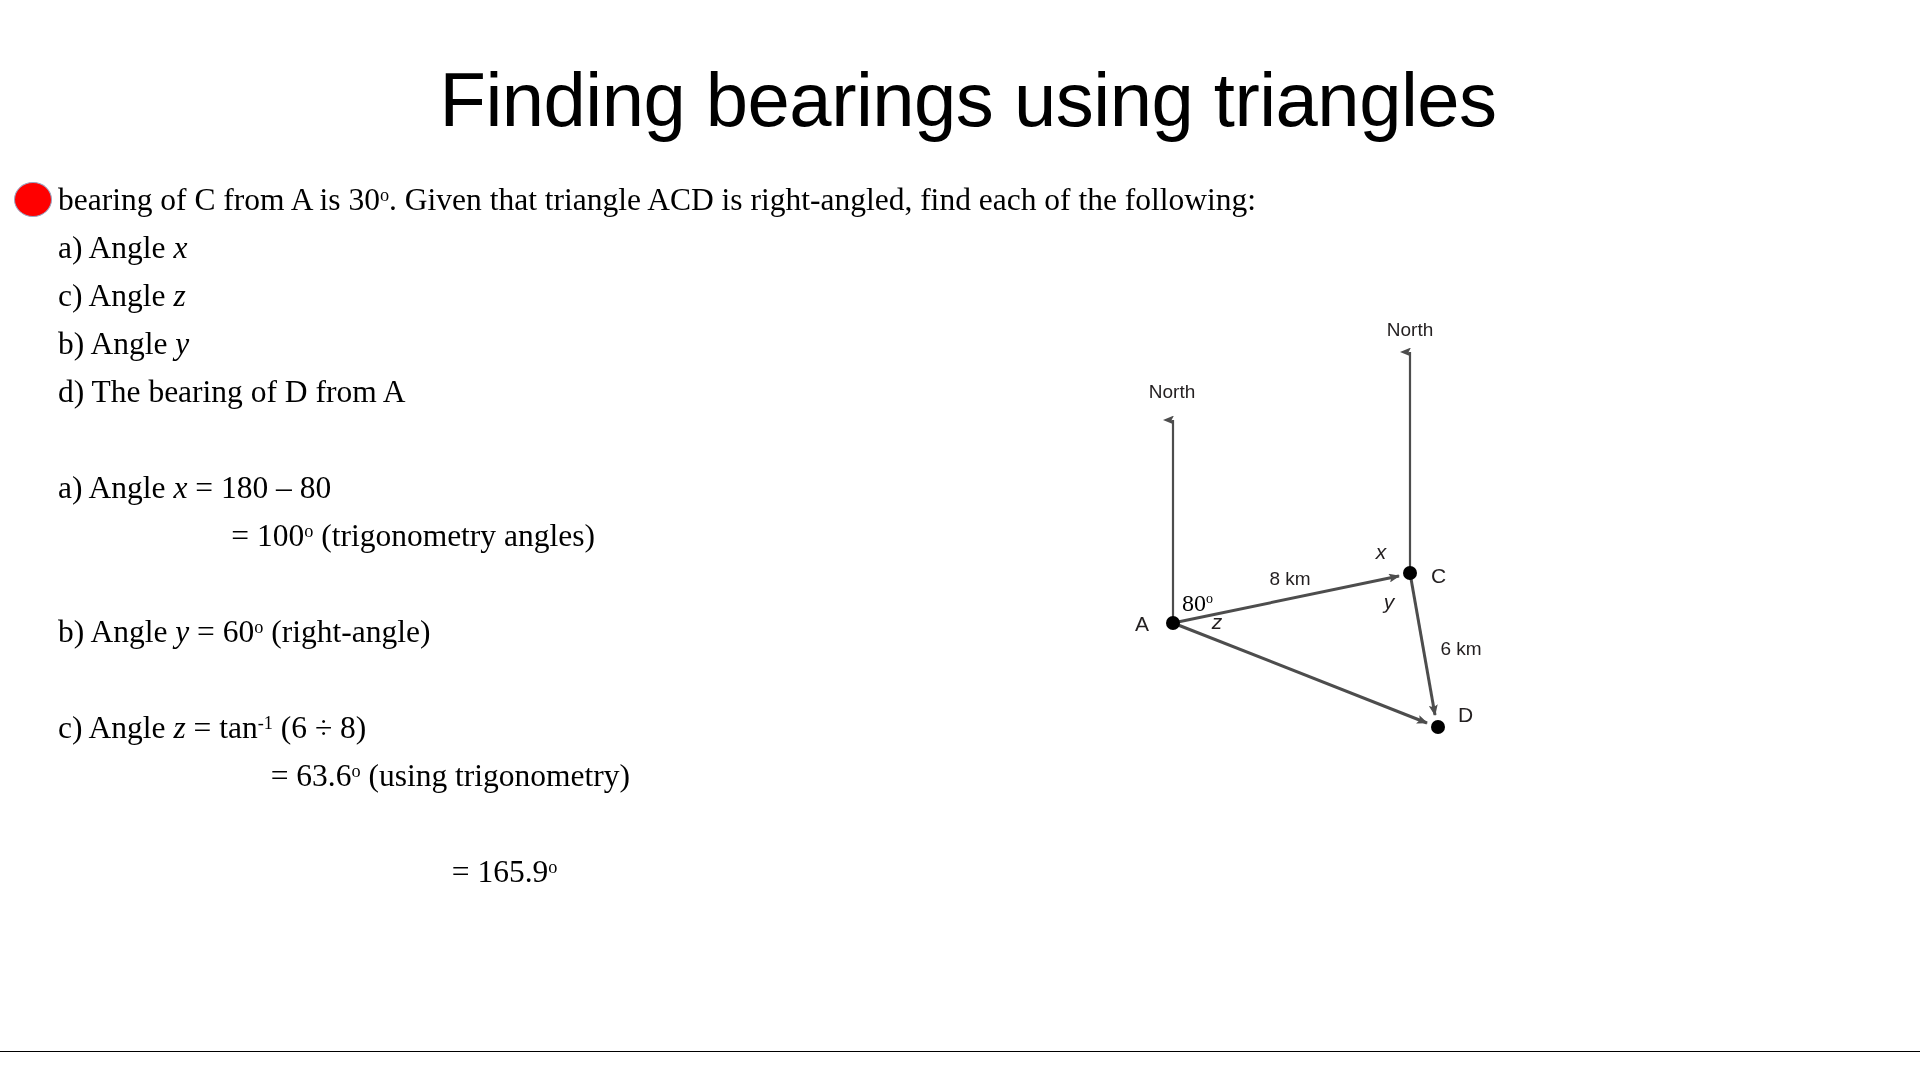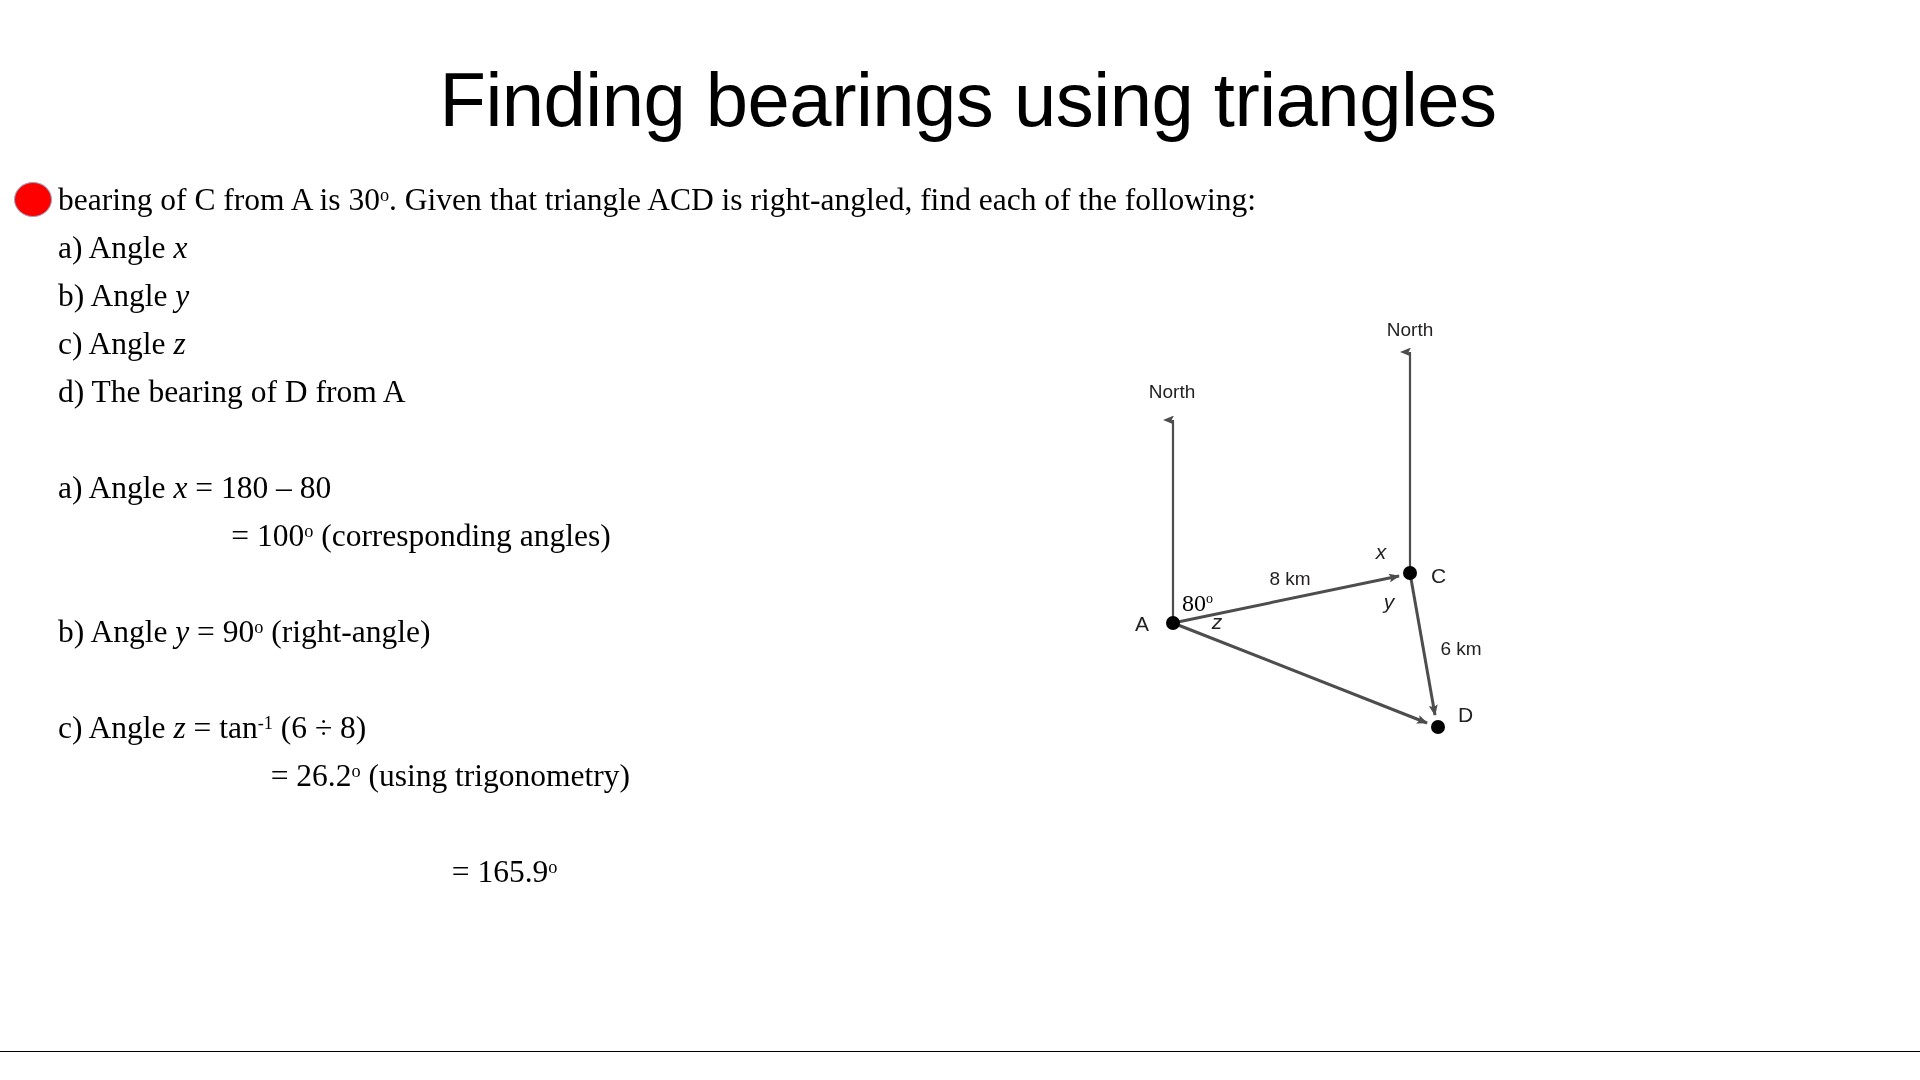--- a/index.html
+++ b/index.html
@@ -122,31 +122,31 @@
 
 <div id="slide" style="background: rgb(255, 255, 255);">
 
   <div id="slide-title">Finding bearings using triangles</div>
 
   <div id="bullet-marker" style="background: rgb(255, 0, 0);"></div>
 
   <div id="body-block">
       <div class="line"><span>bearing of C from A is 30</span><span class="sup">o</span><span>. Given that triangle ACD is right-angled, find each of the following:</span></div>
       <div class="line"><span>a) Angle </span><span class="ital">x</span></div>
+      <div class="line"><span>c) Angle </span><span class="ital">z</span></div>
       <div class="line"><span>b) Angle </span><span class="ital">y</span></div>
-      <div class="line"><span>c) Angle </span><span class="ital">z</span></div>
       <div class="line"><span>d) The bearing of D from A</span></div>
       <div class="line blank"></div>
       <div class="line"><span>a) Angle </span><span class="ital">x</span><span> = 180 – 80</span></div>
-      <div class="line"><span>                      = 100</span><span class="sup">o</span><span> (corresponding angles)</span></div>
-      <div class="line blank"></div>
-      <div class="line"><span>b) Angle </span><span class="ital">y</span><span> = 90</span><span class="sup">o</span><span> (right-angle)</span></div>
+      <div class="line"><span>                      = 100</span><span class="sup">o</span><span> (trigonometry angles)</span></div>
+      <div class="line blank"></div>
+      <div class="line"><span>b) Angle </span><span class="ital">y</span><span> = 60</span><span class="sup">o</span><span> (right-angle)</span></div>
       <div class="line blank"></div>
       <div class="line"><span>c) Angle </span><span class="ital">z</span><span> = tan</span><span class="sup">-1</span><span> (6 ÷ 8)</span></div>
-      <div class="line"><span>                           = 26.2</span><span class="sup">o</span><span> (using trigonometry)</span></div>
+      <div class="line"><span>                           = 63.6</span><span class="sup">o</span><span> (using trigonometry)</span></div>
       <div class="line blank"></div>
       <div class="line"><span>                                                  = 165.9</span><span class="sup">o</span></div>
     </div>
 
   <div id="diagram">
     <svg width="460" height="460" viewBox="0 0 460 460" xmlns="http://www.w3.org/2000/svg">
       <defs>
         <marker id="arrowN" markerWidth="9" markerHeight="11" refX="4.5" refY="10" orient="auto" markerUnits="userSpaceOnUse">
           <path d="M4.5,0 L9,11 L4.5,8.6 L0,11 Z" fill="#4d4d4d"></path>
         </marker>

